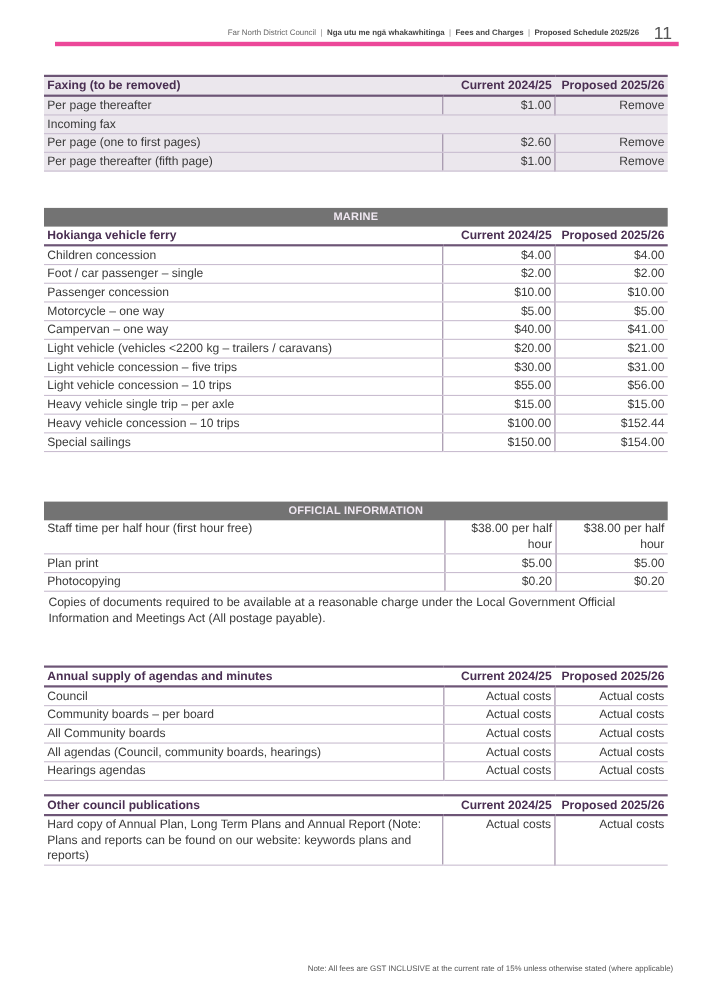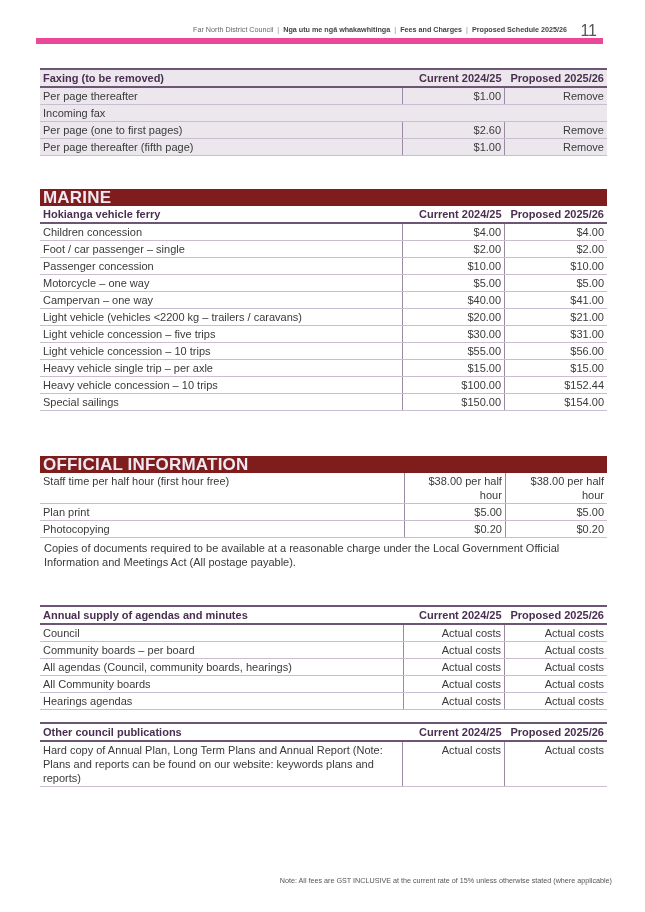--- a/index.html
+++ b/index.html
@@ -2,22 +2,22 @@
 <html><head>
 <meta charset="utf-8">
 <style>
   html, body { margin: 0; padding: 0; background: #ffffff; }
   body {
     width: 645px; height: 912px; position: relative; overflow: hidden;
     font-family: "Liberation Sans", "DejaVu Sans", sans-serif;
     color: #3a3a3a;
   }
   .page-header {
-    position: absolute; left: 36px; top: 22px; width: 567px; height: 16px;
-    border-bottom: 6px solid #ec4899;
+    position: absolute; left: 50px; top: 22px; width: 567px; height: 16px;
+    border-bottom: 4px solid #ec4899;
     font-size: 7.2px; color: #666; text-align: right;
   }
   .page-header .crumbs { position: absolute; right: 36px; top: 3px; white-space: nowrap; }
   .page-header .crumbs .sep { margin: 0 4px; color: #888; }
   .page-header .crumbs b { font-weight: bold; color: #444; }
   .page-header .num { position: absolute; right: 6px; top: 0px; font-size: 16px; color: #555; }
 
   .tbl {
     position: absolute; left: 40px; width: 567px;
     border-collapse: collapse; font-size: 11px; line-height: 14px;
@@ -30,22 +30,22 @@
   .tbl tr.hdr td {
     color: #4a2f52; font-weight: bold; border-bottom: 2px solid #6d5576;
     border-left: none; border-right: none; white-space: nowrap;
   }
   .tbl tr.hdr td.c2, .tbl tr.hdr td.c3 { text-align: right; }
   .tbl tr.sub td { border-bottom: 1px solid #c9bdd0; }
   .tbl tr.sub td.span { border-left: none; border-right: none; }
   .tbl.topline { border-top: 2px solid #6d5576; }
   .tbl.grey { background: #ebe7ed; }
   .section-bar {
-    background: #7f1d1d; color: #f0e8f2; font-weight: bold;
-    font-size: 17px; letter-spacing: 0.2px; padding: 1px 3px 0 3px; line-height: 16px;
+    background: #737373; color: #f0e8f2; font-weight: bold;
+    font-size: 10px; letter-spacing: 0.2px; padding: 1px 3px 0 3px; line-height: 16px; text-align: center;
   }
   .tbl tr.bar td { padding: 0; }
   .note-text { font-size: 11px; color: #3a3a3a; padding: 3px 4px 3px 4px; line-height: 14px; }
   .footer-note {
     position: absolute; right: 33px; top: 876px; font-size: 7.2px; color: #555; white-space: nowrap;
   }
 </style>
 </head>
 <body>
 
@@ -195,26 +195,26 @@
         <td class="c1">Council</td>
         <td class="c2">Actual costs</td>
         <td class="c3">Actual costs</td>
       </tr>
   <tr class="row">
         <td class="c1">Community boards – per board</td>
         <td class="c2">Actual costs</td>
         <td class="c3">Actual costs</td>
       </tr>
   <tr class="row">
+        <td class="c1">All Community boards</td>
+        <td class="c2">Actual costs</td>
+        <td class="c3">Actual costs</td>
+      </tr>
+  <tr class="row">
         <td class="c1">All agendas (Council, community boards, hearings)</td>
-        <td class="c2">Actual costs</td>
-        <td class="c3">Actual costs</td>
-      </tr>
-  <tr class="row">
-        <td class="c1">All Community boards</td>
         <td class="c2">Actual costs</td>
         <td class="c3">Actual costs</td>
       </tr>
   <tr class="row">
         <td class="c1">Hearings agendas</td>
         <td class="c2">Actual costs</td>
         <td class="c3">Actual costs</td>
       </tr>
 </tbody>
   </table>

